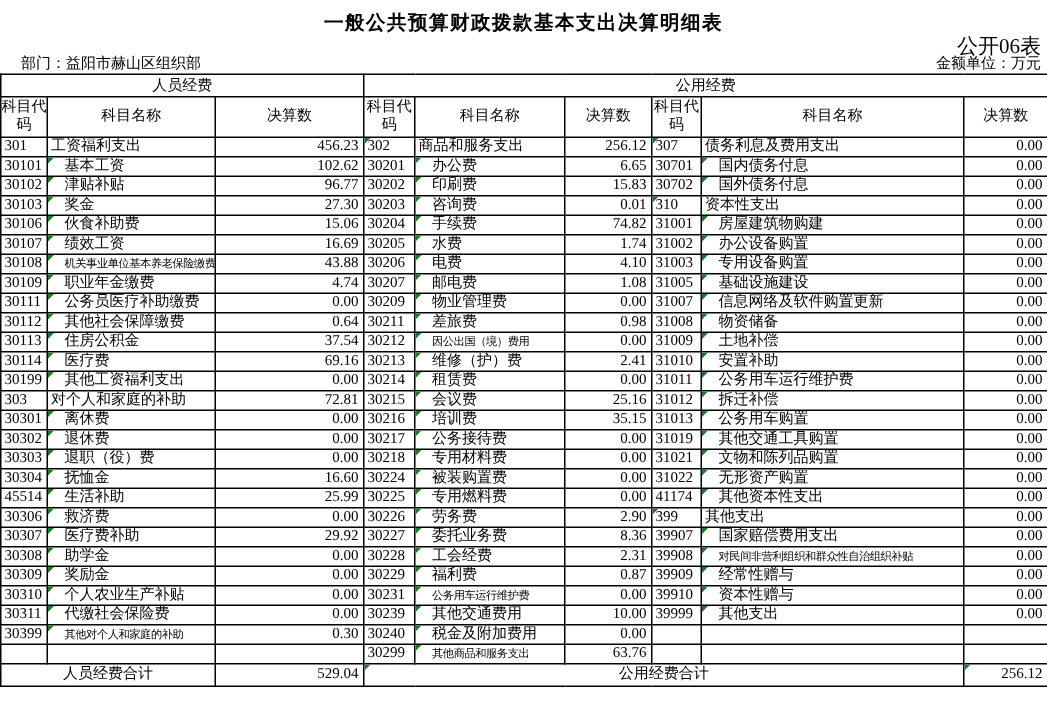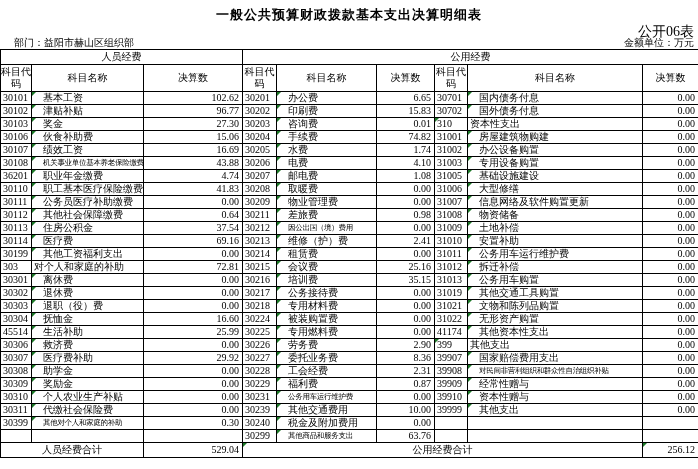--- a/index.html
+++ b/index.html
@@ -60,20 +60,31 @@
         <th>科目代码</th>
         <th>科目名称</th>
         <th>决算数</th>
         <th>科目代码</th>
         <th>科目名称</th>
         <th>决算数</th>
       </tr>
     </thead>
     <tbody>
         <tr>
+          <td class="code">301</td>
+          <td class="name ">工资福利支出</td>
+          <td class="val">456.23</td>
+          <td class="code gm">302</td>
+          <td class="name ">商品和服务支出</td>
+          <td class="val">256.12</td>
+          <td class="code gm">307</td>
+          <td class="name ">债务利息及费用支出</td>
+          <td class="val">0.00</td>
+        </tr>
+        <tr>
           <td class="code">30101</td>
           <td class="name ind gm">基本工资</td>
           <td class="val">102.62</td>
           <td class="code">30201</td>
           <td class="name ind gm">办公费</td>
           <td class="val">6.65</td>
           <td class="code">30701</td>
           <td class="name ind gm">国内债务付息</td>
           <td class="val">0.00</td>
         </tr>
@@ -126,39 +137,28 @@
           <td class="name ind gm shrink">机关事业单位基本养老保险缴费</td>
           <td class="val">43.88</td>
           <td class="code">30206</td>
           <td class="name ind gm">电费</td>
           <td class="val">4.10</td>
           <td class="code">31003</td>
           <td class="name ind gm">专用设备购置</td>
           <td class="val">0.00</td>
         </tr>
         <tr>
-          <td class="code">36201</td>
+          <td class="code">30109</td>
           <td class="name ind gm">职业年金缴费</td>
           <td class="val">4.74</td>
           <td class="code">30207</td>
           <td class="name ind gm">邮电费</td>
           <td class="val">1.08</td>
           <td class="code">31005</td>
           <td class="name ind gm">基础设施建设</td>
-          <td class="val">0.00</td>
-        </tr>
-        <tr>
-          <td class="code">30110</td>
-          <td class="name ind gm">职工基本医疗保险缴费</td>
-          <td class="val">41.83</td>
-          <td class="code">30208</td>
-          <td class="name ind gm">取暖费</td>
-          <td class="val">0.00</td>
-          <td class="code">31006</td>
-          <td class="name ind gm">大型修缮</td>
           <td class="val">0.00</td>
         </tr>
         <tr>
           <td class="code">30111</td>
           <td class="name ind gm">公务员医疗补助缴费</td>
           <td class="val">0.00</td>
           <td class="code">30209</td>
           <td class="name ind gm">物业管理费</td>
           <td class="val">0.00</td>
           <td class="code">31007</td>

